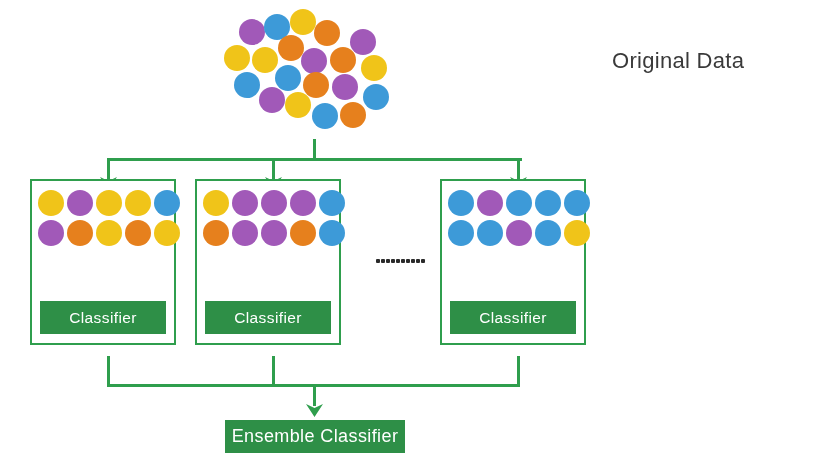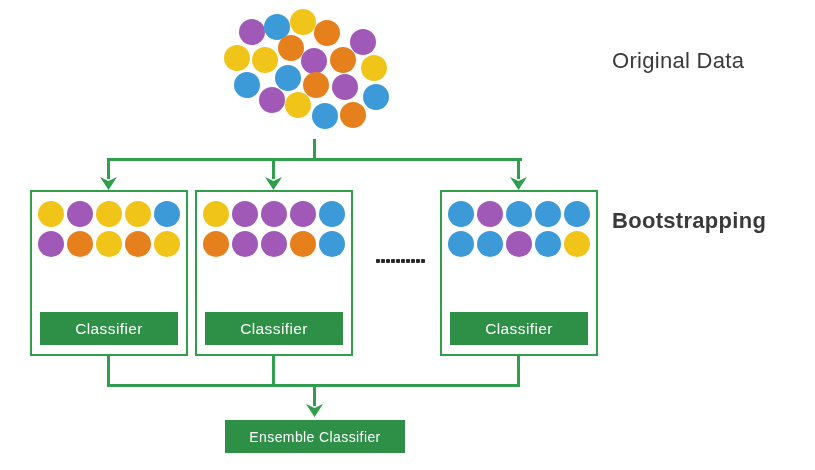--- a/index.html
+++ b/index.html
@@ -10,39 +10,39 @@
   
   .cdot{position:absolute;width:26px;height:26px;border-radius:50%;}
   
   .line{position:absolute;background:var(--line_green);}
   .arrowhead{
     position:absolute;width:17px;height:13px;background:var(--line_green);
     clip-path:polygon(0 0, 50% 30%, 100% 0, 50% 100%);
   }
   
   .sample-box{
-    position:absolute;top:190px;width:158px;height:166px;box-sizing:border-box;
+    position:absolute;top:179px;width:146px;height:166px;box-sizing:border-box;
     border:2px solid var(--line_green);background:#ffffff;
   }
   .dot-rows{padding:9px 6px 0 6px;display:flex;flex-direction:column;gap:4px;}
   .dot-row{display:flex;gap:3px;}
   .bdot{width:26px;height:26px;border-radius:50%;flex:0 0 auto;}
   .classifier-btn{
     position:absolute;left:8px;right:8px;bottom:9px;height:33px;
     background:var(--button_green);color:#ffffff;display:flex;align-items:center;justify-content:center;
     font-size:15.5px;letter-spacing:0.4px;
   }
   
   .ellipsis{position:absolute;left:376px;top:259px;display:flex;gap:1.5px;align-items:center;}
   .sep-dot{width:3.5px;height:3.5px;border-radius:1px;background:var(--separator_dots);display:inline-block;}
   
   .ensemble-btn{
     position:absolute;left:225px;top:420px;width:180px;height:33px;
     background:var(--button_green);color:#ffffff;display:flex;align-items:center;justify-content:center;
-    font-size:14px;letter-spacing:0.4px;
+    font-size:18px;letter-spacing:0.4px;
   }
   
   .stage-label{
     position:absolute;left:612px;color:var(--label_text);font-size:22px;letter-spacing:0.3px;white-space:nowrap;
   }
   .w-med{font-weight:500;}
   .w-heavy{font-weight:800;}
 </style>
 </head>
 <body>
@@ -155,15 +155,14 @@
   <div class="line" style="left:107px;top:356px;width:3px;height:31px;"></div>
   <div class="line" style="left:272px;top:356px;width:3px;height:31px;"></div>
   <div class="line" style="left:517px;top:356px;width:3px;height:31px;"></div>
   <div class="line" style="left:107px;top:384px;width:413px;height:3px;"></div>
   <div class="line" style="left:313px;top:387px;width:3px;height:19px;"></div>
   <div class="arrowhead" style="left:306px;top:404px;"></div>
 
   <div class="ensemble-btn">Ensemble Classifier</div>
 
   <div class="stage-label w-med" style="top:48px;">Original Data</div>
-  <div class="stage-label w-heavy" style="top:208px;">Bootstrapping</div>
 
 </div>
 
 </body></html>

